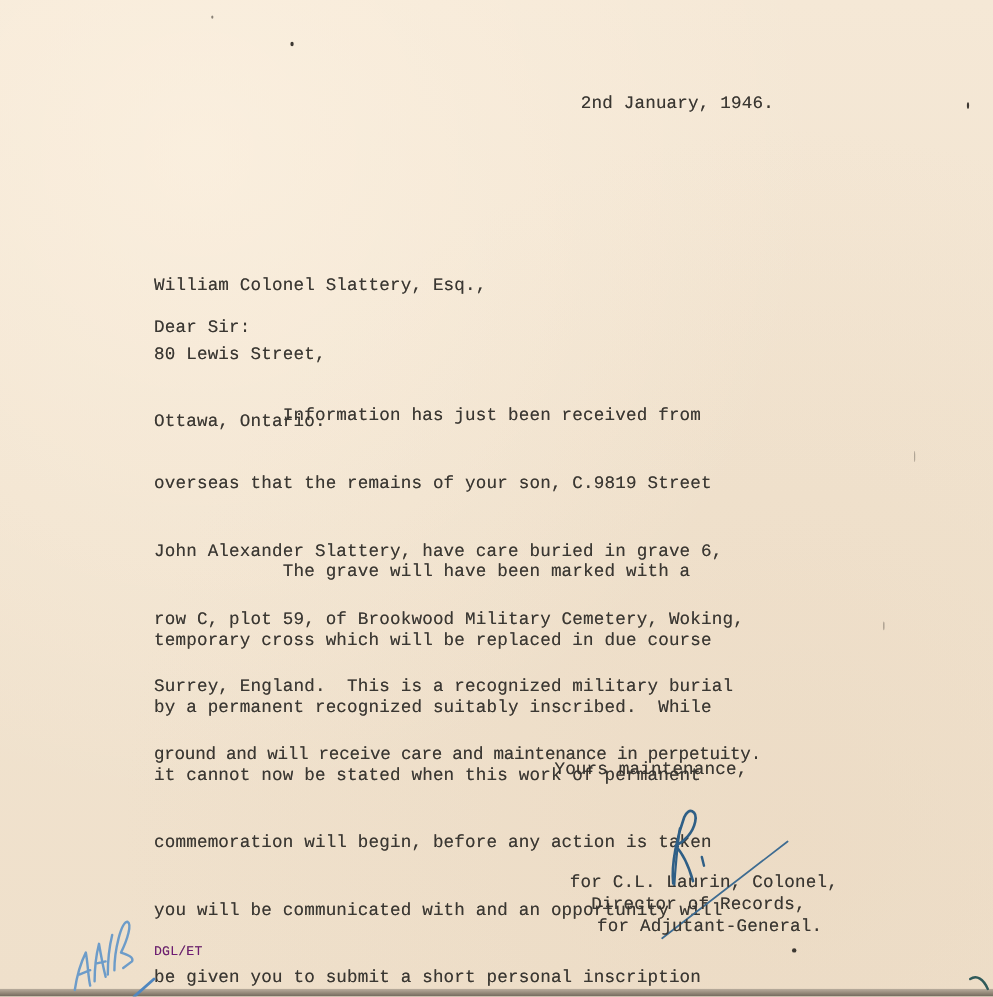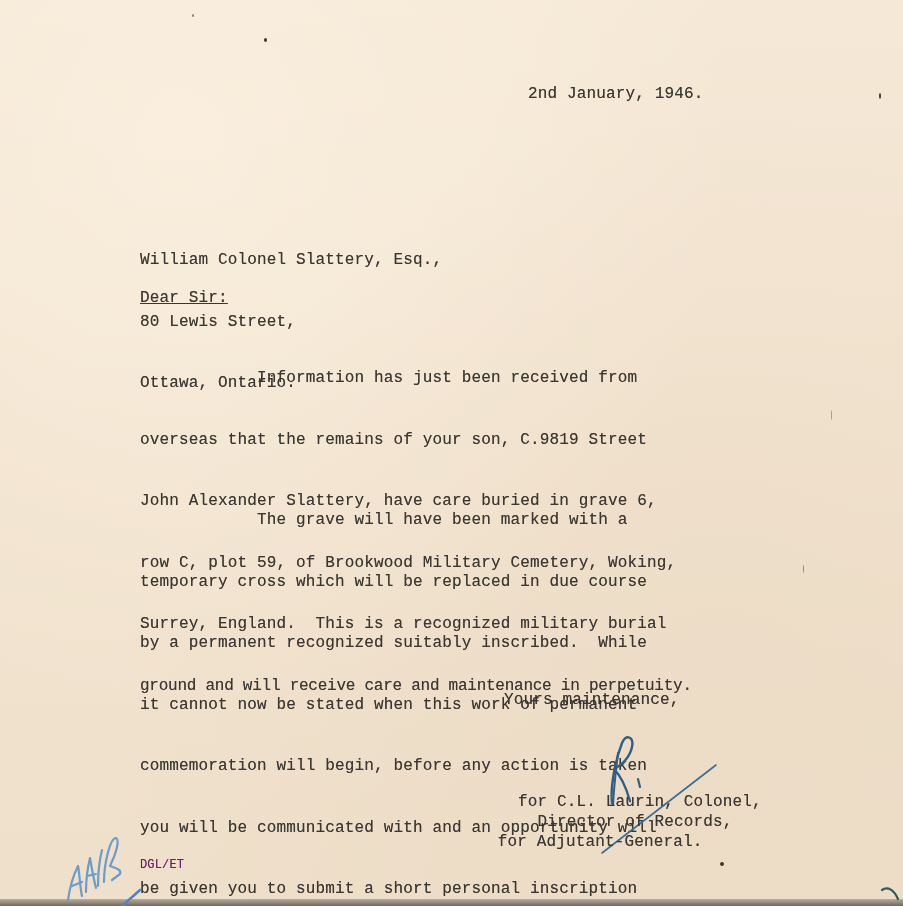--- a/index.html
+++ b/index.html
@@ -25,27 +25,27 @@
       font-size: 16px;
       line-height: 20.5px;
       color: #3a3732;
       white-space: pre;
       letter-spacing: 0.15px;
       text-shadow: 0 0 0.6px rgba(40,38,34,0.55);
     }
     .line { display: block; height: 20.5px; }
     .date { left: 528px; top: 84px; }
     .addr { left: 140px; top: 209px; }
-    .salut { left: 140px; top: 288px; text-decoration: underline; }
+    .salut { left: 140px; top: 288px; }
     .p1 { left: 140px; top: 327px; }
     .p2 { left: 140px; top: 469px; }
     .close { left: 504px; top: 690px; }
     .sig1 { left: 518px; top: 792px; }
     .sig2 { left: 518px; top: 812px; }
-    .sig3 { left: 488px; top: 832px; }
+    .sig3 { left: 533px; top: 832px; }
     .ref { left: 140px; top: 855px; font-size: 12px; color: #701a75; }
     .speck { position: absolute; background: #3d3832; border-radius: 50%; }
     svg.ink { position: absolute; overflow: visible; }
   </style>
 </head>
 <body>
 
 <div class="paper"></div>
 <div class="bottom-edge"></div>
 

